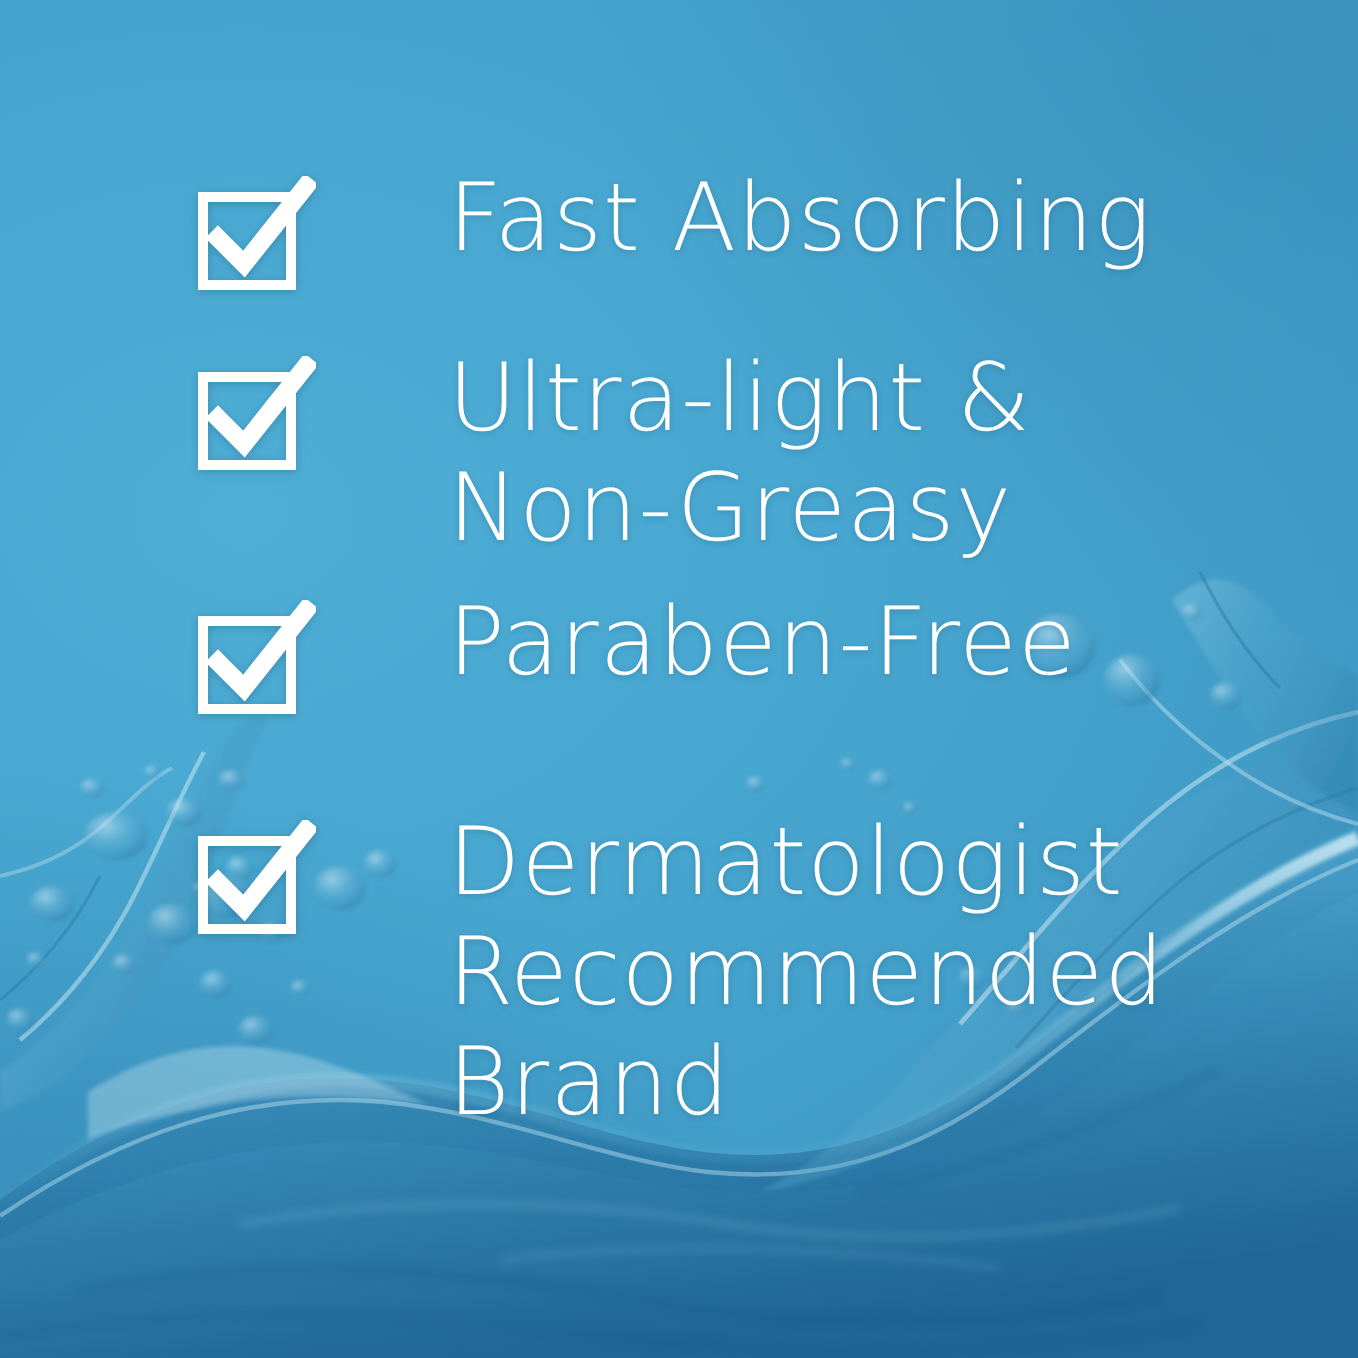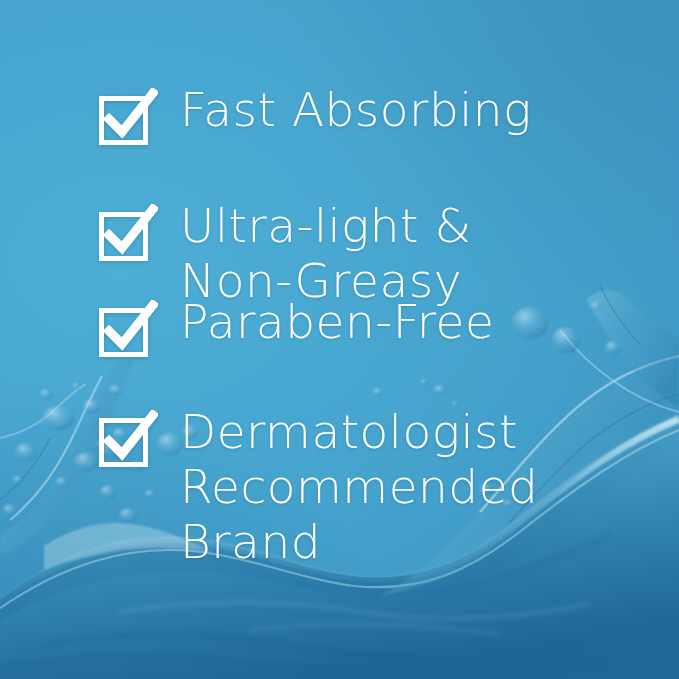--- a/index.html
+++ b/index.html
@@ -54,23 +54,24 @@
     left: 0;
     top: 0;
     width: 679px;
     height: 679px;
   }
   .check-row {
     position: absolute;
     display: flex;
     align-items: flex-start;
     left: 96px;
+    gap: 44px;
   }
   .row-1 { top: 82px; }
-  .row-2 { top: 172px; margin-top: 26px; }
+  .row-2 { top: 172px; }
   .row-3 { top: 294px; }
   .row-4 { top: 404px; }
 
   .checkbox {
     flex: 0 0 auto;
     width: 62px;
     height: 62px;
     margin-top: 6px;
     position: relative;
   }

